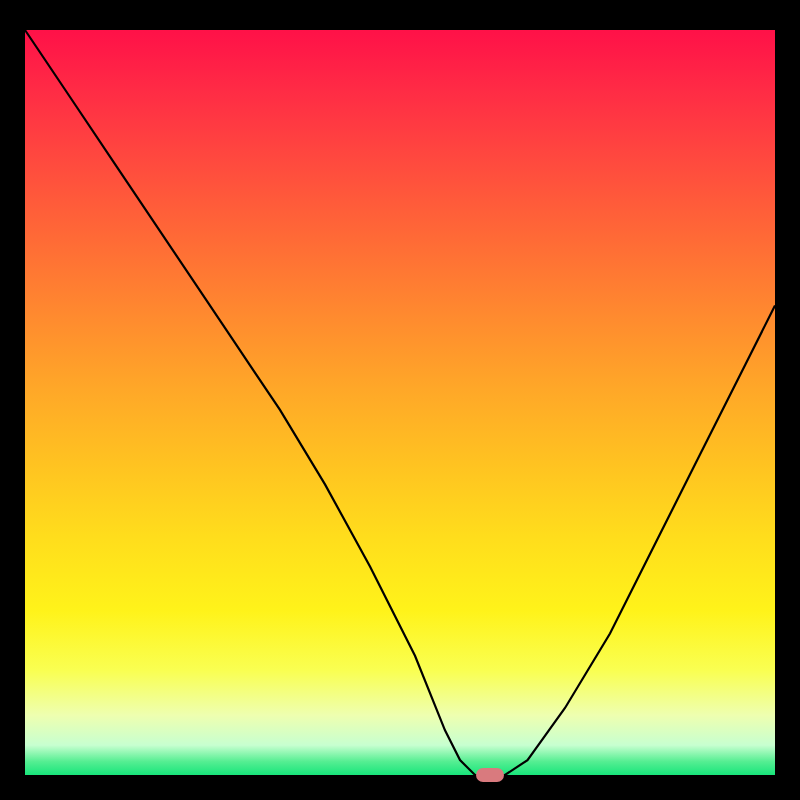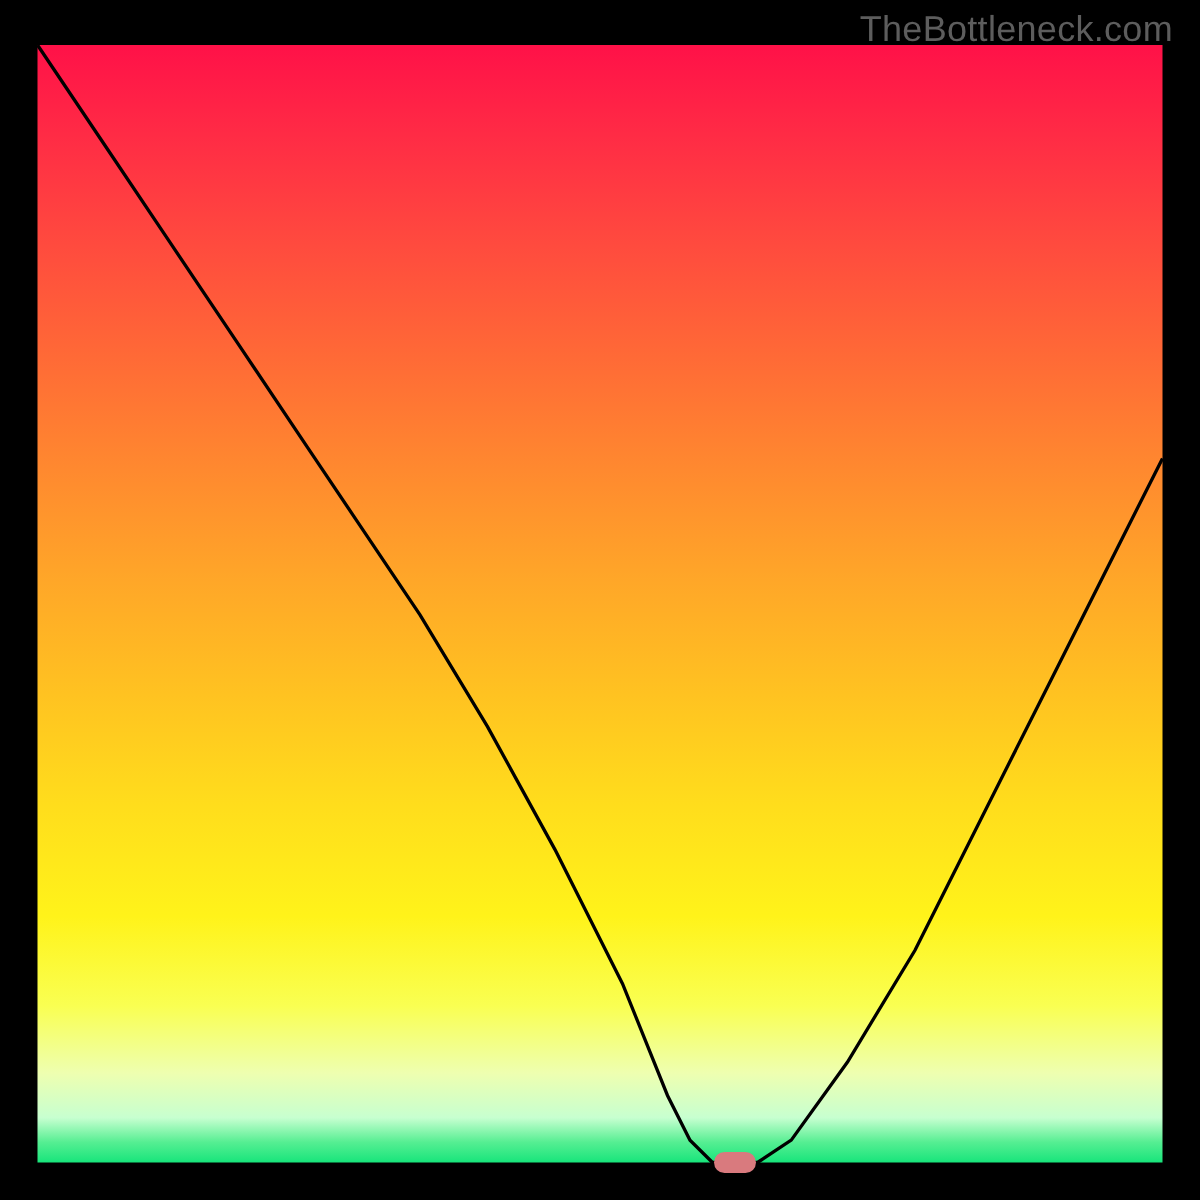--- a/index.html
+++ b/index.html
@@ -67,20 +67,19 @@
     border-radius: 7px;
     background: #d97a7e;
   }
 </style>
 </head>
 <body>
 
 <div class="frame">
   <div class="plot"></div>
 
-  <div class="watermark">TheBottleneck.com</div>
 
   <svg class="curve" viewBox="0 0 750 745" preserveAspectRatio="none">
     <path id="curve-path" d="M0.0 0.0 L45.0 67.0 L90.0 134.1 L135.0 201.1 L180.0 268.2 L210.0 312.9 L255.0 379.9 L300.0 454.4 L345.0 536.4 L390.0 625.8 L420.0 700.3 L435.0 730.1 L450.0 745.0 L465.0 745.0 L480.0 745.0 L502.5 730.1 L540.0 678.0 L585.0 603.5 L630.0 514.0 L675.0 424.6 L720.0 335.2 L750.0 275.6" fill="none" stroke="#000" stroke-width="2.2"></path>
   </svg>
 
   <div class="marker" id="marker" style="left: 476px; top: 768px;"></div>
 </div>
 
 </body></html>

